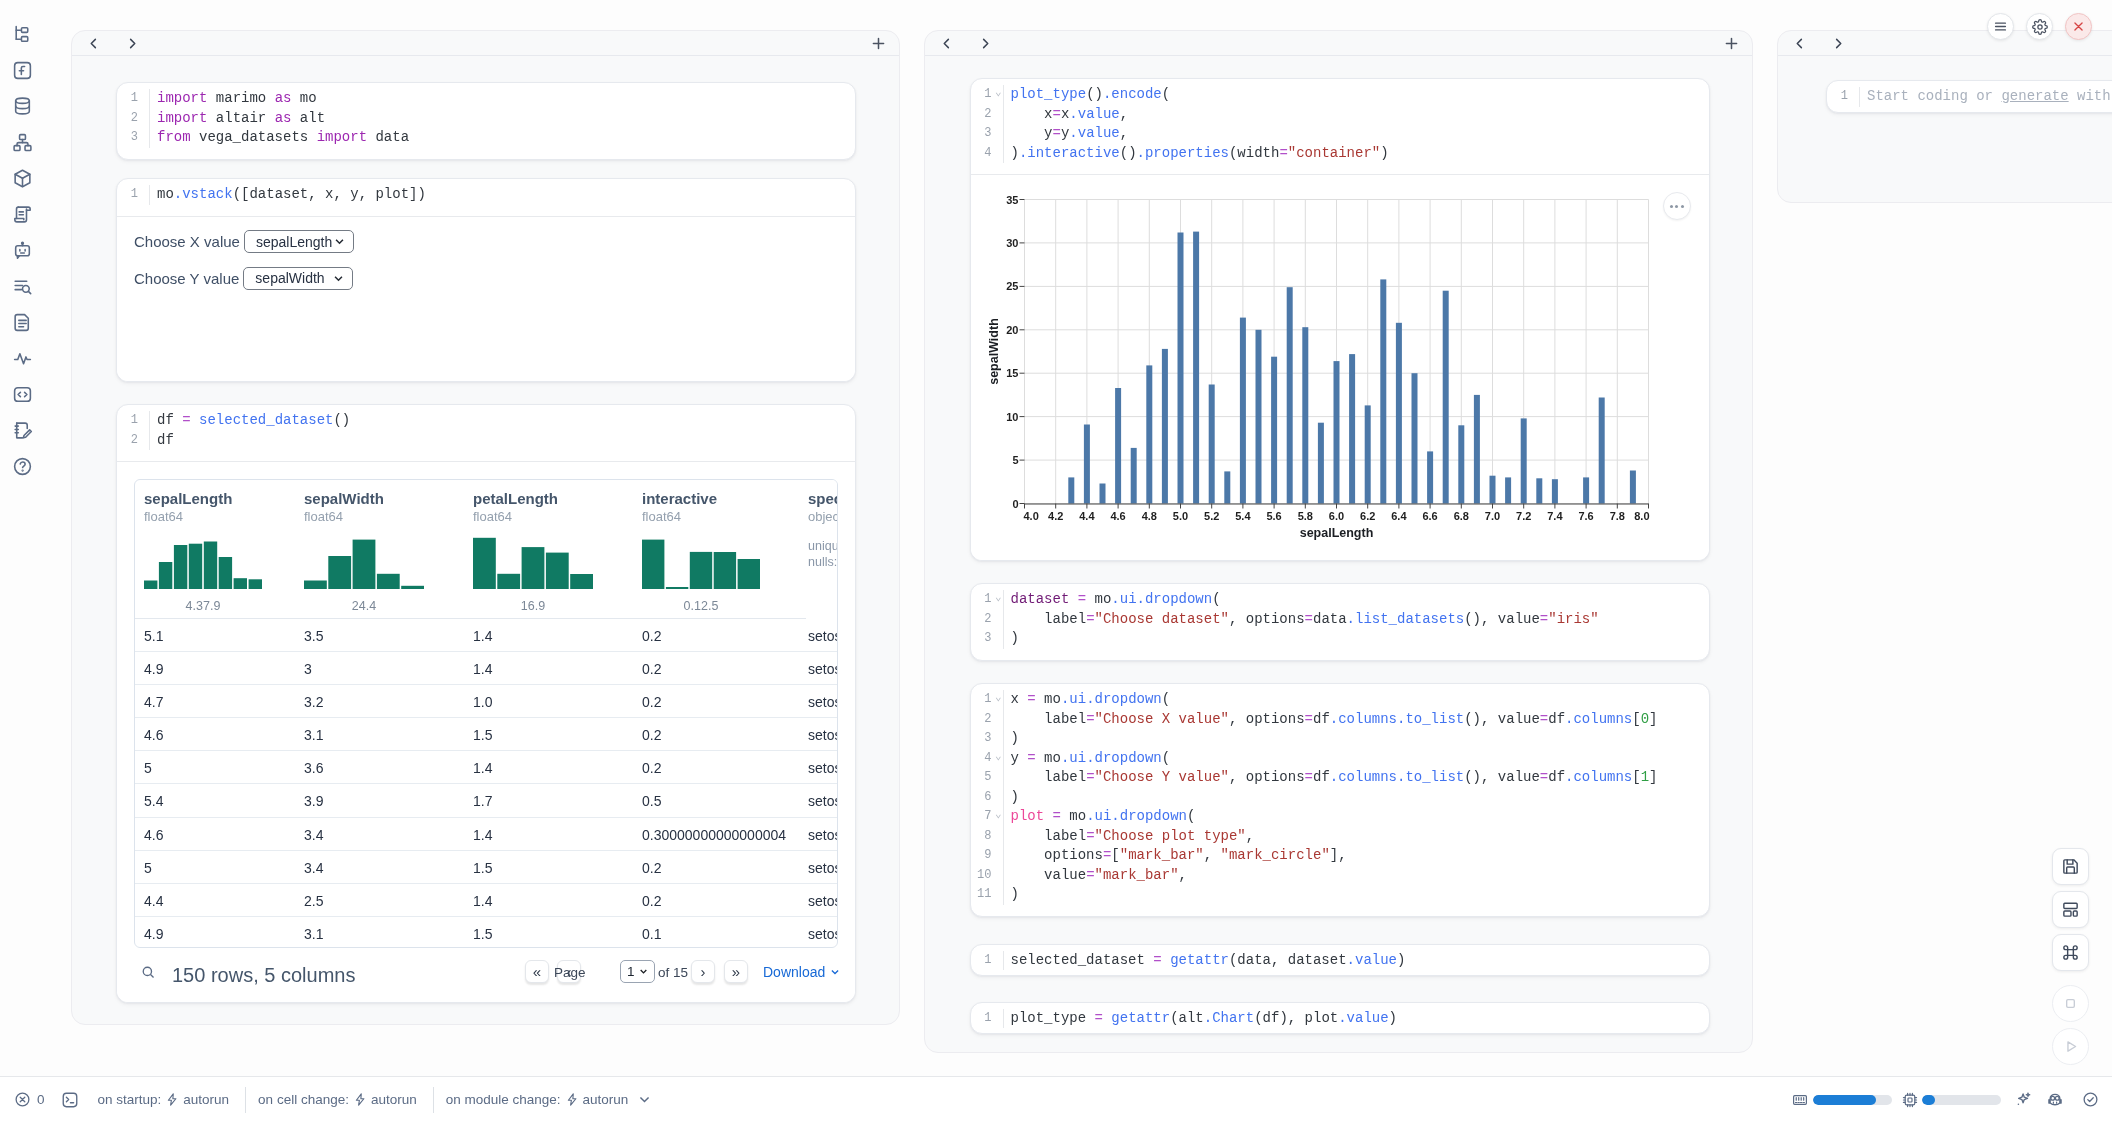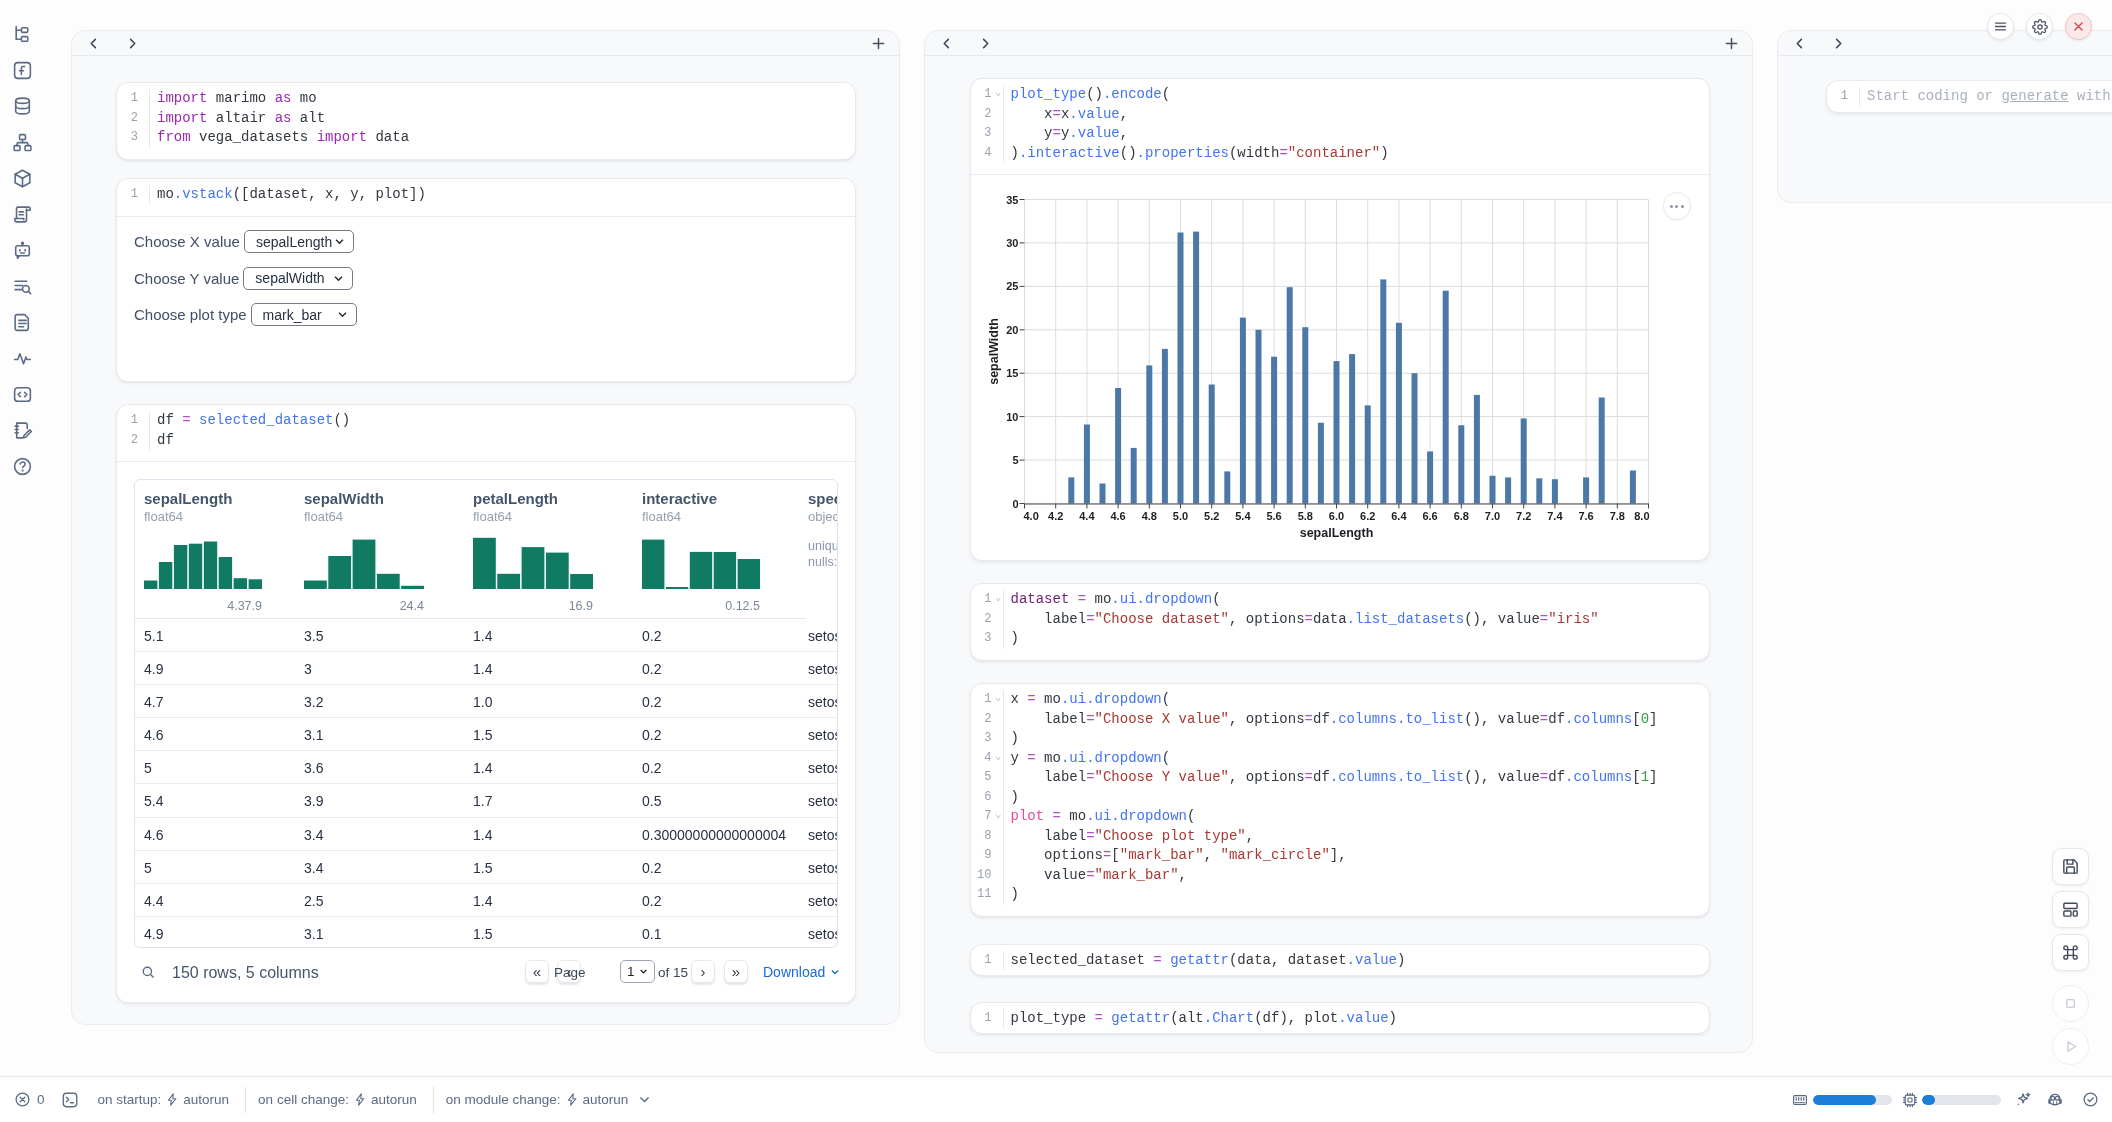--- a/index.html
+++ b/index.html
@@ -28,28 +28,28 @@
 .ddb { height:23px; border:1px solid #747b85; border-radius:5px; background:#fff;
   display:inline-flex; align-items:center; justify-content:space-between;
   padding:0 8px 0 11px; font-size:14px; color:#273142; }
 .tbl { position:absolute; left:17px; top:17px; width:704px; height:469px;
   border:1px solid #dce3ec; border-radius:6px; overflow:hidden; background:#fff; }
 .thead { position:relative; height:139px; }
 .thead::after { content:''; position:absolute; left:0; bottom:0; width:671px; height:1px; background:#e3e8ee; }
 .cn { font-size:15px; font-weight:bold; color:#45566b; padding-top:10px; }
 .cd { font-size:13px; color:#94a0ae; margin-top:2px; }
 .un { font-size:12.5px; color:#8a97a8; margin-top:14px; line-height:16px; }
-.ax { display:flex; justify-content:flex-end; font-size:12.5px; color:#7c8897; margin-top:10px; }
+.ax { display:flex; justify-content:center; font-size:12.5px; color:#7c8897; margin-top:10px; }
 .trow { position:relative; height:33.1px; font-size:14px; color:#273142; }
 .trow::after { content:''; position:absolute; left:0; bottom:0; width:100%; height:1px; background:#e7ecf1; }
 .trow span { top:9px; }
 .spslab { position:absolute; left:671px; top:0; width:31px; height:139px; background:#fff;
   overflow:hidden; font-size:14px; color:#273142; }
 .tfoot { position:absolute; left:17px; top:496px; width:704px; height:30px; }
-.tfl { font-size:16px; color:#45566b; }
+.tfl { font-size:20px; color:#45566b; }
 .pbtn { position:absolute; top:2px; width:24px; height:23px; background:#fff; border:1px solid #e4e7eb; border-radius:6px;
   box-shadow:0 2px 2px rgba(0,0,0,.10); display:inline-flex; align-items:center; justify-content:center;
   font-size:15px; color:#2f3a4a; }
 .pglab { position:absolute; top:7px; font-size:13.5px; color:#3c4758; }
 .psel { position:absolute; top:2px; width:35px; height:23px; border:1px solid #9aa4b2; border-radius:5px;
   display:inline-flex; align-items:center; justify-content:space-between; padding:0 6px;
   font-size:13.5px; color:#1b2430; background:#fff; }
 .dl { position:absolute; top:6px; font-size:14px; color:#1769d6; display:inline-flex; align-items:center; gap:5px; }
 .tbtn { position:absolute; top:13px; width:27px; height:27px; border-radius:50%; background:#fff;
   border:1px solid #e3e6ea; box-shadow:0 1px 3px rgba(0,0,0,.08);
@@ -201,26 +201,20 @@
       <div class="out" style="height:165px;padding-left:17px">
         <div class="ddrow" style="margin-top:13.5px">
           <span class="ddl">Choose X value</span>
           <span class="ddb" style="width:110px">sepalLength<svg width="11" height="11" viewBox="0 0 16 16" fill="none" stroke="#242a33" stroke-width="2.2">
               <path d="M3 5.5l5 5 5-5"></path>
             </svg></span>
         </div>
         <div class="ddrow" style="margin-top:13.5px">
           <span class="ddl">Choose Y value</span>
           <span class="ddb" style="width:110px">sepalWidth<svg width="11" height="11" viewBox="0 0 16 16" fill="none" stroke="#242a33" stroke-width="2.2">
-              <path d="M3 5.5l5 5 5-5"></path>
-            </svg></span>
-        </div>
-        <div class="ddrow" style="margin-top:13.5px">
-          <span class="ddl">Choose plot type</span>
-          <span class="ddb" style="width:106px">mark_bar<svg width="11" height="11" viewBox="0 0 16 16" fill="none" stroke="#242a33" stroke-width="2.2">
               <path d="M3 5.5l5 5 5-5"></path>
             </svg></span>
         </div>
       </div>
     </div>
     <div class="cell" style="left:116px;top:404px;width:740px;">
       <div class="code" style="padding-bottom:11px">
         <div class="cl"><span class="no">1</span><span class="ct"><span style="color:#32383f">df&nbsp;</span><span style="color:#b14fc9">=</span><span style="color:#32383f">&nbsp;</span><span style="color:#4273f0">selected_dataset</span><span style="color:#32383f">()</span></span></div>
         <div class="cl"><span class="no">2</span><span class="ct"><span style="color:#32383f">df</span></span></div>
       </div>

